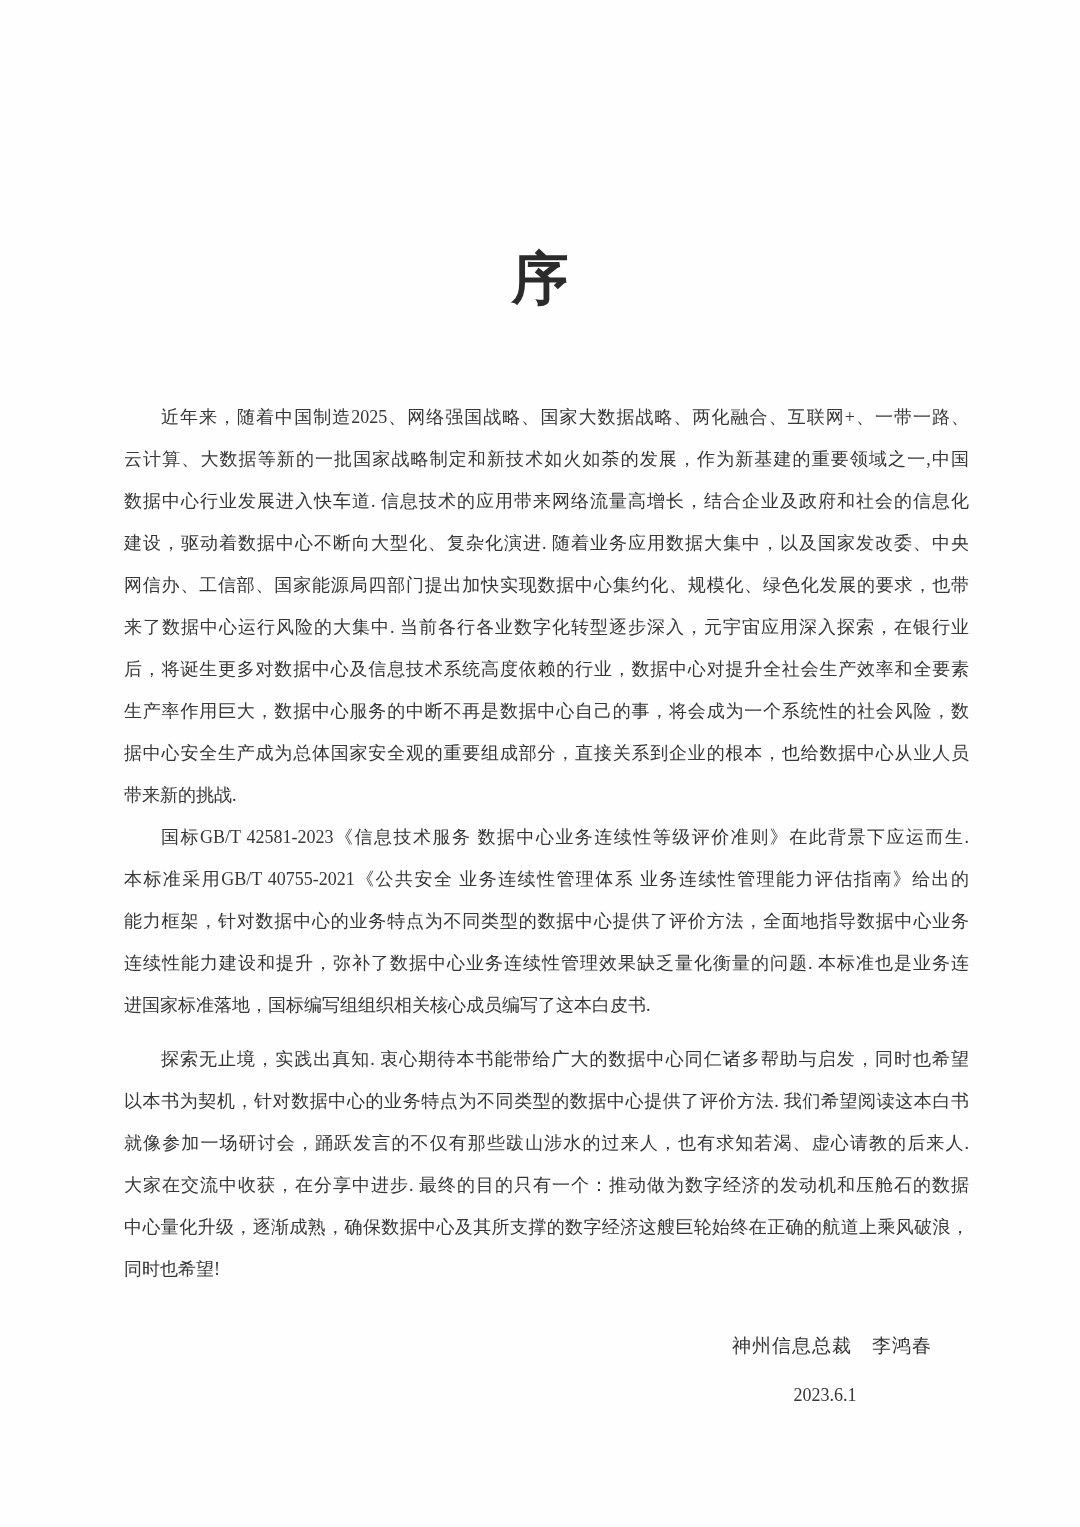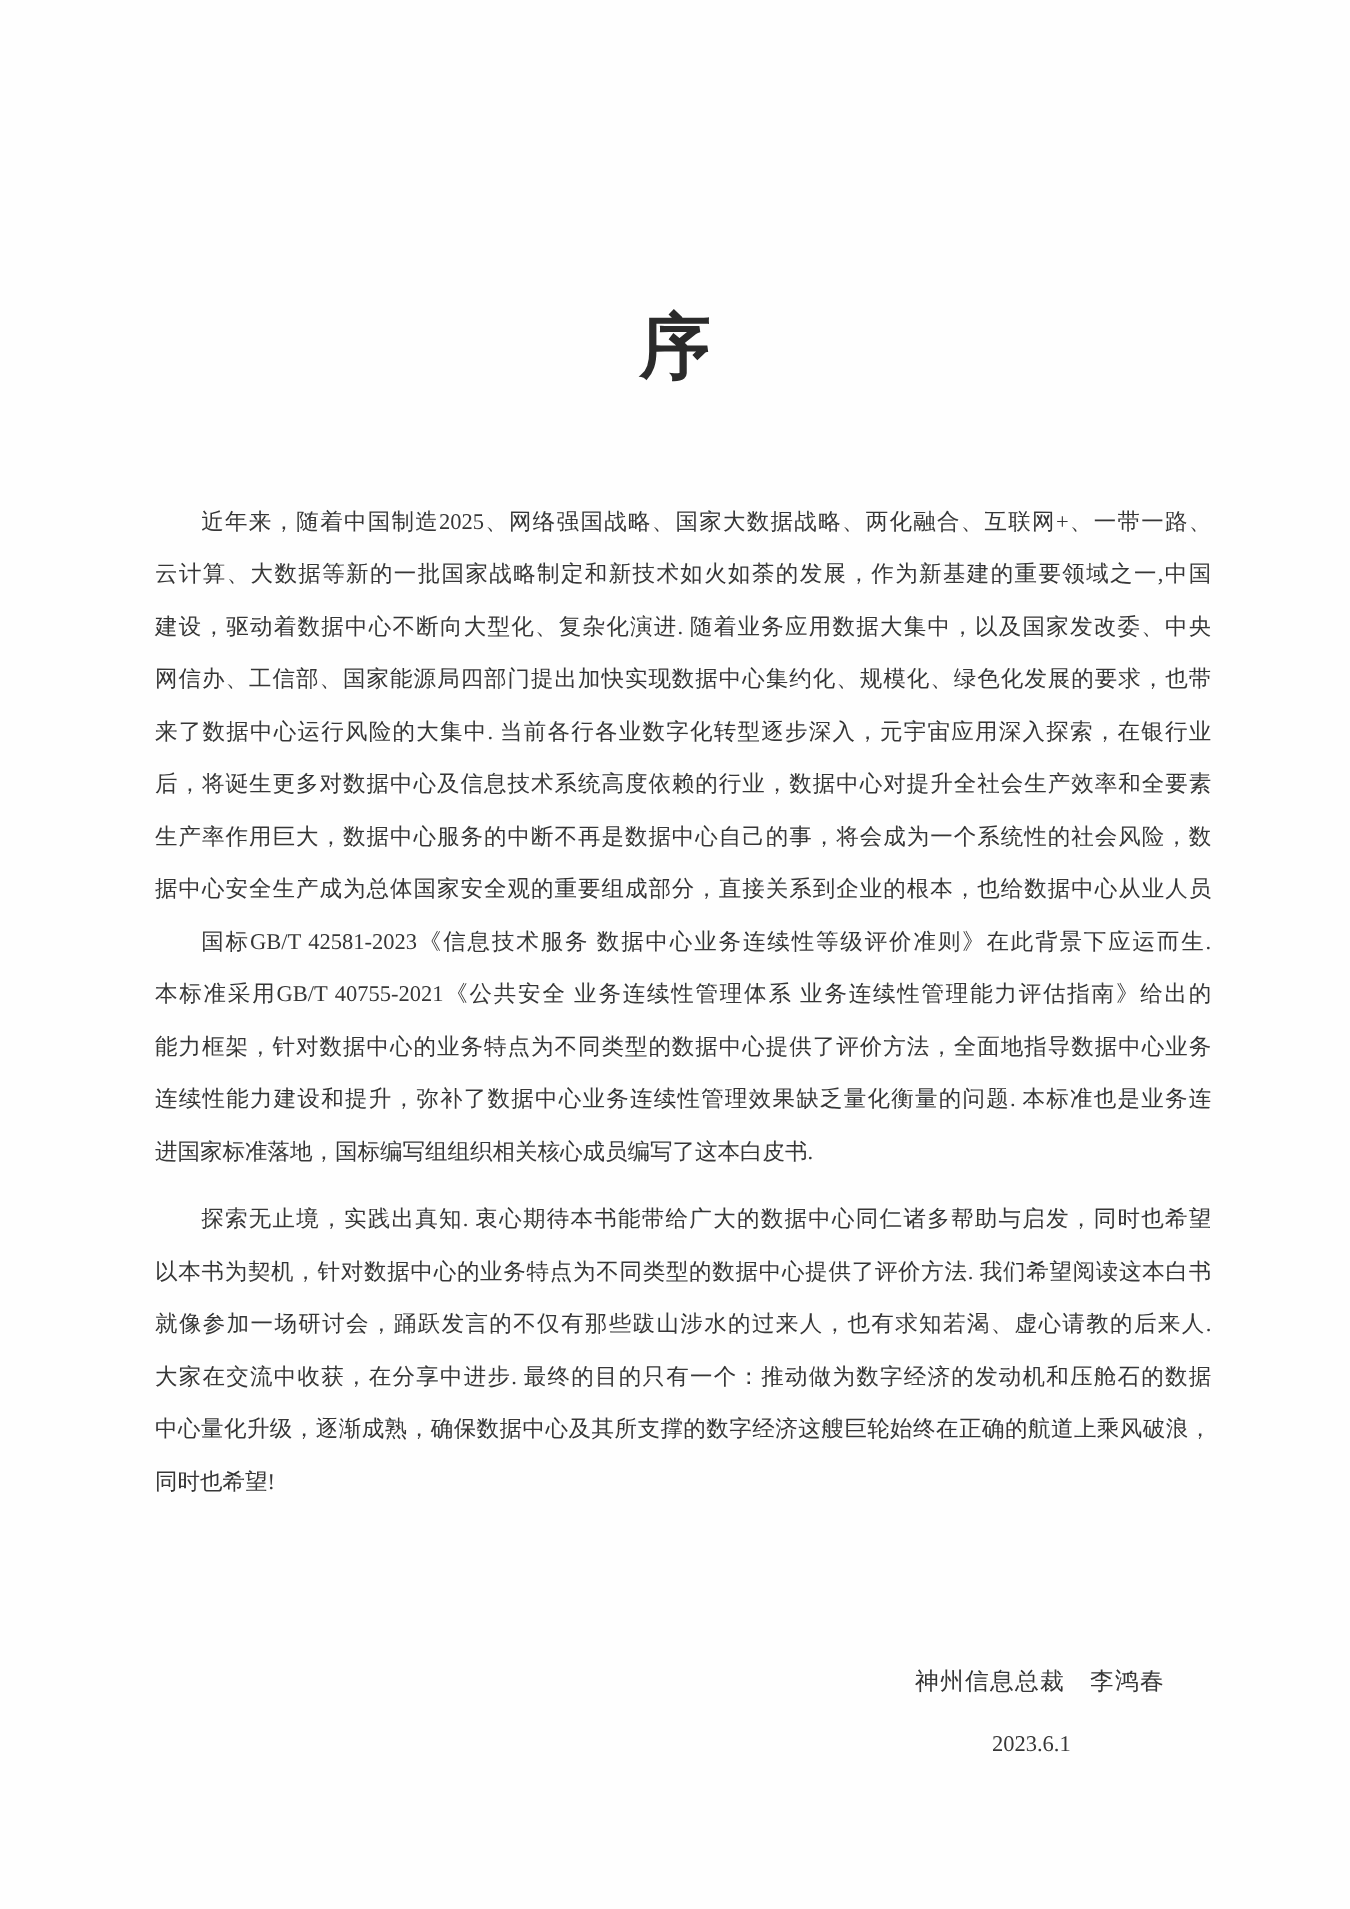--- a/index.html
+++ b/index.html
@@ -68,26 +68,28 @@
 </head>
 <body>
 
 <div class="page">
   <h1 class="doc-title">序</h1>
 
   <div class="doc-body" id="paragraphs">
       <div class="para">
         <div class="line first">近年来，随着中国制造2025、网络强国战略、国家大数据战略、两化融合、互联网+、一带一路、</div>
         <div class="line">云计算、大数据等新的一批国家战略制定和新技术如火如荼的发展，作为新基建的重要领域之一,中国</div>
+        <div class="line">数据中心行业发展进入快车道. 信息技术的应用带来网络流量高增长，结合企业及政府和社会的信息化</div>
         <div class="line">建设，驱动着数据中心不断向大型化、复杂化演进. 随着业务应用数据大集中，以及国家发改委、中央</div>
         <div class="line">网信办、工信部、国家能源局四部门提出加快实现数据中心集约化、规模化、绿色化发展的要求，也带</div>
         <div class="line">来了数据中心运行风险的大集中. 当前各行各业数字化转型逐步深入，元宇宙应用深入探索，在银行业</div>
         <div class="line">后，将诞生更多对数据中心及信息技术系统高度依赖的行业，数据中心对提升全社会生产效率和全要素</div>
         <div class="line">生产率作用巨大，数据中心服务的中断不再是数据中心自己的事，将会成为一个系统性的社会风险，数</div>
         <div class="line">据中心安全生产成为总体国家安全观的重要组成部分，直接关系到企业的根本，也给数据中心从业人员</div>
+        <div class="line last">带来新的挑战.</div>
       </div>
       <div class="para">
         <div class="line first">国标GB/T 42581-2023《信息技术服务 数据中心业务连续性等级评价准则》在此背景下应运而生.</div>
         <div class="line">本标准采用GB/T 40755-2021《公共安全 业务连续性管理体系 业务连续性管理能力评估指南》给出的</div>
         <div class="line">能力框架，针对数据中心的业务特点为不同类型的数据中心提供了评价方法，全面地指导数据中心业务</div>
         <div class="line">连续性能力建设和提升，弥补了数据中心业务连续性管理效果缺乏量化衡量的问题. 本标准也是业务连</div>
         <div class="line last">进国家标准落地，国标编写组组织相关核心成员编写了这本白皮书.</div>
       </div>
       <div class="para">
         <div class="line first">探索无止境，实践出真知. 衷心期待本书能带给广大的数据中心同仁诸多帮助与启发，同时也希望</div>

